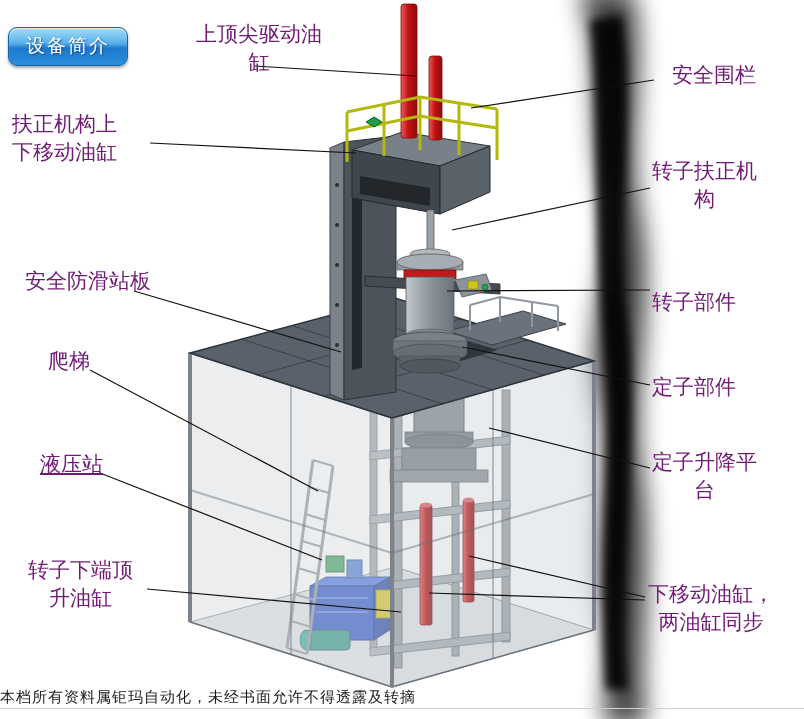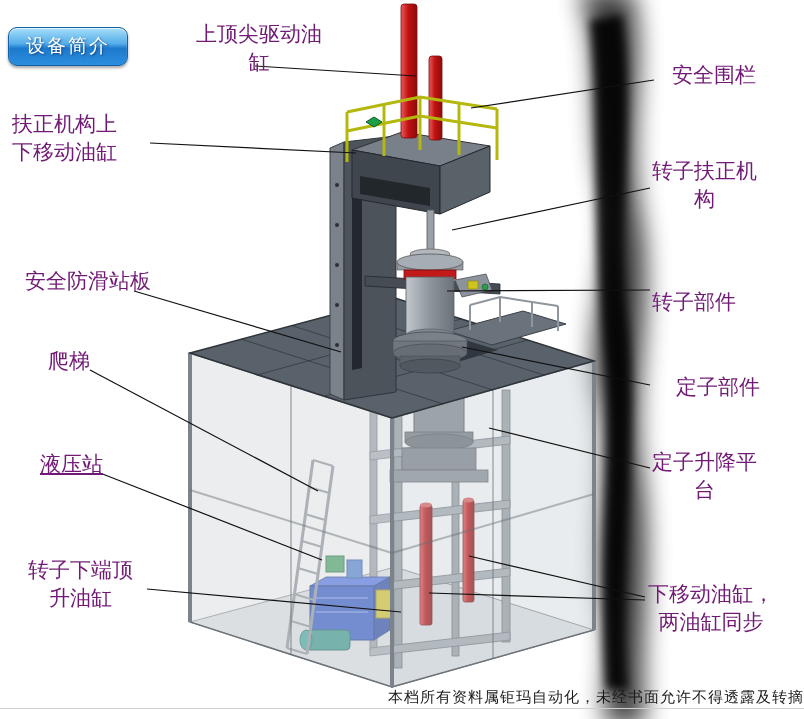--- a/index.html
+++ b/index.html
@@ -14,21 +14,21 @@
   }
   .badge{
     position:absolute;left:8px;top:27px;padding:5px 17px 6px;
     font-size:19px;font-weight:normal;color:#fff;letter-spacing:2px;
     background:linear-gradient(180deg,#a6def9 0%,#55aeea 42%,#1d79cd 55%,#2b8ede 100%);
     border:1px solid #1461a6;border-radius:9px;
     box-shadow:0 2px 3px rgba(0,0,0,0.35), inset 0 1px 1px rgba(255,255,255,0.75);
     text-shadow:1px 1px 2px rgba(15,60,120,0.85);
   }
   .footer{
-    position:absolute;left:0;right:0;bottom:12px;text-align:right;
+    position:absolute;left:0;right:0;bottom:12px;text-align:left;
     font-size:15px;color:#1a1a1a;letter-spacing:1px;
   }
   .bottom-rule{position:absolute;left:0;top:708px;width:804px;height:1px;background:#cfcfcf;}
 </style>
 </head>
 <body>
 
 <div class="page">
 
   <svg class="diagram-svg" width="804" height="719" viewBox="0 0 804 719">
@@ -219,21 +219,21 @@
   <div class="callout" style="left:196px;top:20px;">上顶尖驱动油
 缸</div>
   <div class="callout" style="left:672px;top:61px;">安全围栏</div>
   <div class="callout" style="left:6px;top:110px;margin-left:6px;">扶正机构上
 下移动油缸</div>
   <div class="callout" style="left:25px;top:267px;">安全防滑站板</div>
   <div class="callout" style="left:652px;top:157px;">转子扶正机
 构</div>
   <div class="callout" style="left:652px;top:276px;margin-top:12px;">转子部件</div>
   <div class="callout" style="left:48px;top:347px;">爬梯</div>
-  <div class="callout" style="left:652px;top:373px;margin-left:24px;">定子部件</div>
+  <div class="callout" style="left:652px;top:373px;">定子部件</div>
   <div class="callout" style="left:40px;top:450px;text-decoration:underline;">液压站</div>
   <div class="callout" style="left:28px;top:556px;">转子下端顶
 升油缸</div>
   <div class="callout" style="left:652px;top:448px;">定子升降平
 台</div>
   <div class="callout" style="left:648px;top:580px;">下移动油缸，
 两油缸同步</div>
 
   <div class="footer">本档所有资料属钜玛自动化，未经书面允许不得透露及转摘</div>
   <div class="bottom-rule"></div>

